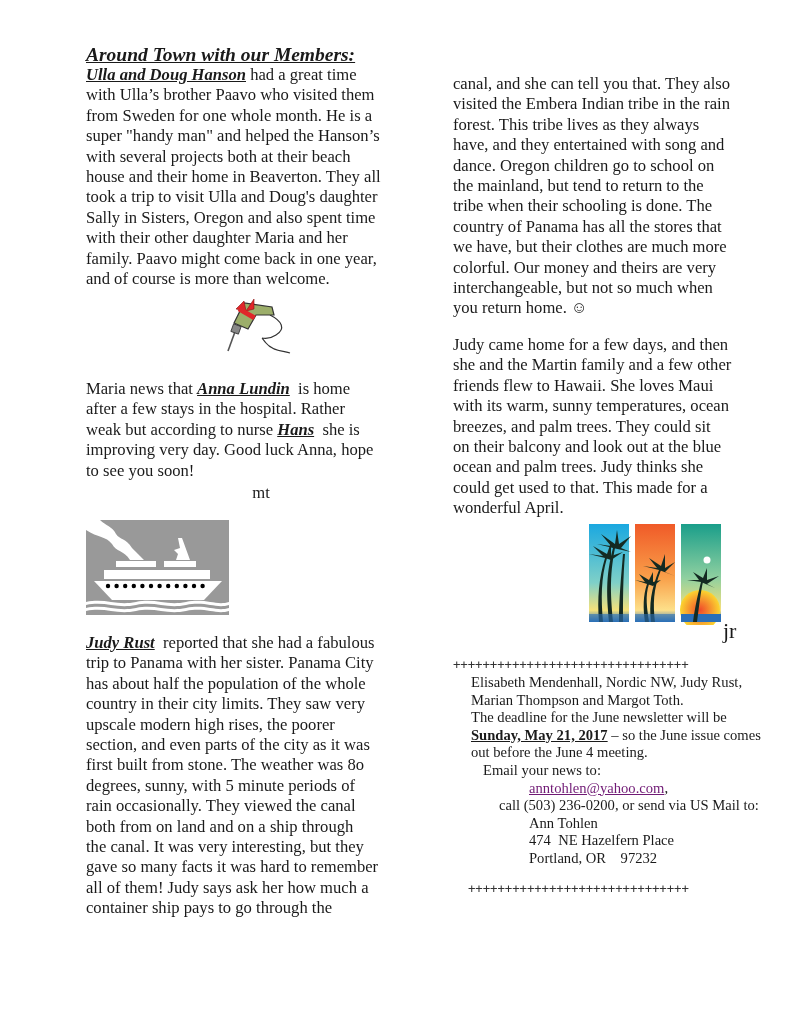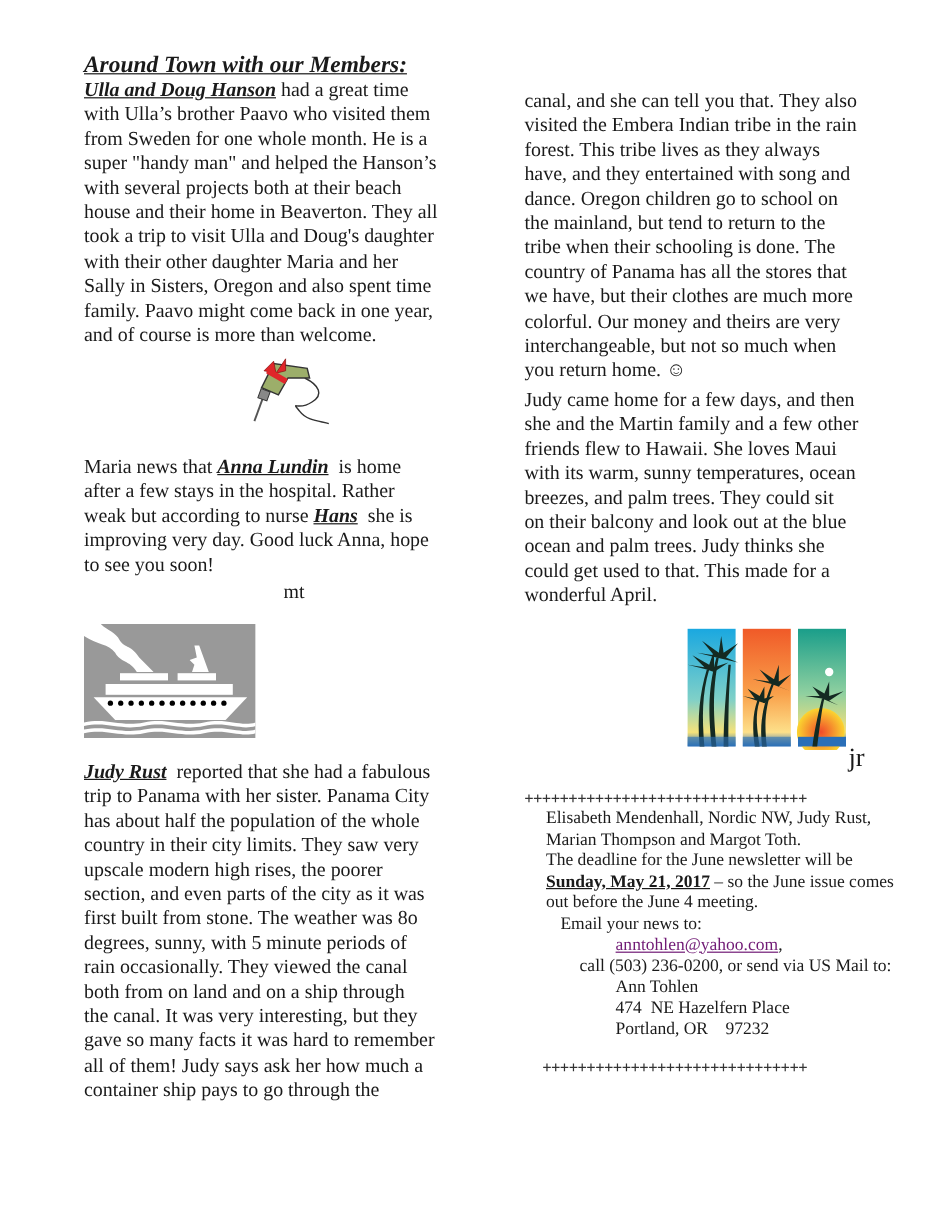--- a/index.html
+++ b/index.html
@@ -1,18 +1,18 @@
 <!DOCTYPE html>
 <html><head>
 <meta charset="utf-8">
 <style>
   html, body { margin: 0; padding: 0; background: #ffffff; }
   body { width: 793px; height: 1026px; position: relative; overflow: hidden;
          font-family: "Liberation Serif", "DejaVu Serif", serif; color: #1a1a1a; }
-  .page { position: absolute; left: 0; top: 0; width: 770px; height: 1026px; }
+  .page { position: absolute; left: 16px; top: 0; width: 770px; height: 1026px; }
   .col-left { position: absolute; left: 70px; top: 44px; width: 350px; }
   .col-right { position: absolute; left: 437px; top: 74px; width: 340px; }
   .txt { font-size: 16.6px; line-height: 20.4px; margin: 0; }
   .title { font-family: "Liberation Serif", serif; font-style: italic; font-weight: bold;
            text-decoration: underline; font-size: 19.5px; line-height: 22px; margin: 0; color:#1a1a1a; }
   .name { font-style: italic; font-weight: bold; text-decoration: underline; }
   .sig { text-align: center; font-size: 16.6px; line-height: 20.4px; }
   .drill { position: absolute; left: 198px; top: 293px; width: 84px; height: 66px; }
   .ship { position: absolute; left: 70px; top: 520px; width: 143px; height: 95px; }
   .palms { position: absolute; left: 567px; top: 518px; width: 144px; height: 107px; }
@@ -38,22 +38,22 @@
     <p class="title">Around Town with our Members:</p>
 
     <div style="margin-top:-1px;">
       <p class="txt"><span class="name">Ulla and Doug Hanson</span><span> had a great time</span></p>
       <p class="txt">with Ulla’s brother Paavo who visited them</p>
       <p class="txt">from Sweden for one whole month. He is a</p>
       <p class="txt">super "handy man" and helped the Hanson’s</p>
       <p class="txt">with several projects both at their beach</p>
       <p class="txt">house and their home in Beaverton. They all</p>
       <p class="txt">took a trip to visit Ulla and Doug's daughter</p>
+      <p class="txt">Sally in Sisters, Oregon and also spent time</p>
       <p class="txt">with their other daughter Maria and her</p>
-      <p class="txt">Sally in Sisters, Oregon and also spent time</p>
       <p class="txt">family. Paavo might come back in one year,</p>
       <p class="txt">and of course is more than welcome.</p>
     </div>
 
     <div style="position:absolute; top:335px; left:0; width:350px;">
       <p class="txt"><span>Maria news that </span><span class="name">Anna Lundin</span><span style="white-space:pre;">  is home</span></p>
       <p class="txt">after a few stays in the hospital.  Rather</p>
       <p class="txt"><span>weak but according to nurse </span><span class="name">Hans</span><span style="white-space:pre;">  she is</span></p>
       <p class="txt">improving very day. Good luck Anna, hope</p>
       <p class="txt">to see you soon!</p>
@@ -130,21 +130,21 @@
       <p class="txt">have, and they entertained with song and</p>
       <p class="txt">dance.   Oregon children go to school on</p>
       <p class="txt">the mainland, but tend to return to the</p>
       <p class="txt">tribe when their schooling is done.  The</p>
       <p class="txt">country of Panama has all the stores that</p>
       <p class="txt">we have, but their clothes are much more</p>
       <p class="txt">colorful.  Our money and theirs are very</p>
       <p class="txt">interchangeable, but not so much when</p>
       <p class="txt">you return home. ☺</p>
     </div>
-    <div style="margin-top:4px;">
+    <div style="margin-top:16px;">
       <p class="txt">Judy came home for a few days, and then</p>
       <p class="txt">she and the Martin family and a few other</p>
       <p class="txt">friends flew to Hawaii.  She loves Maui</p>
       <p class="txt">with its warm, sunny temperatures, ocean</p>
       <p class="txt">breezes, and palm trees.  They could sit</p>
       <p class="txt">on their balcony and look out at the blue</p>
       <p class="txt">ocean and palm trees.  Judy thinks she</p>
       <p class="txt">could get used to that.  This made for a</p>
       <p class="txt">wonderful April.</p>
     </div>

